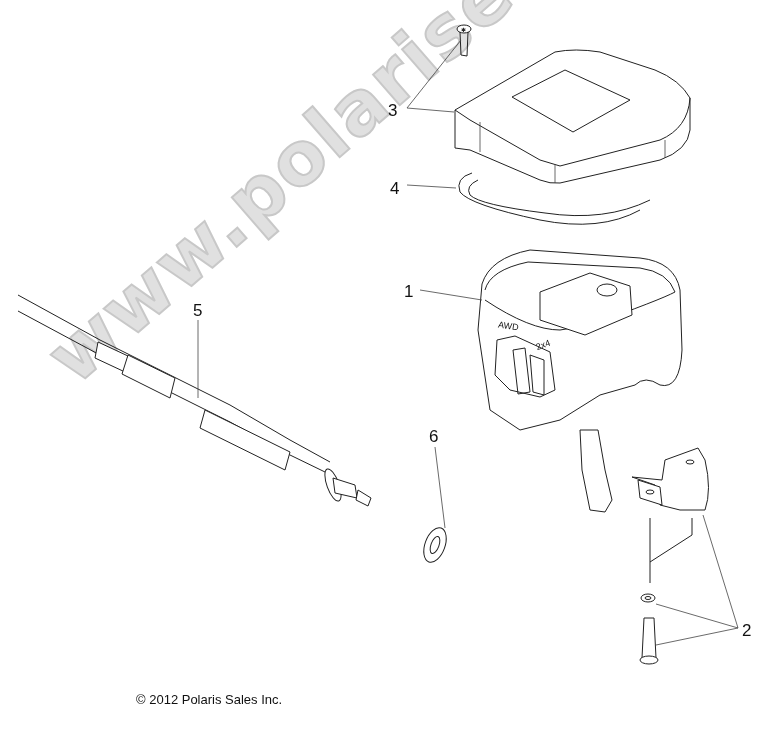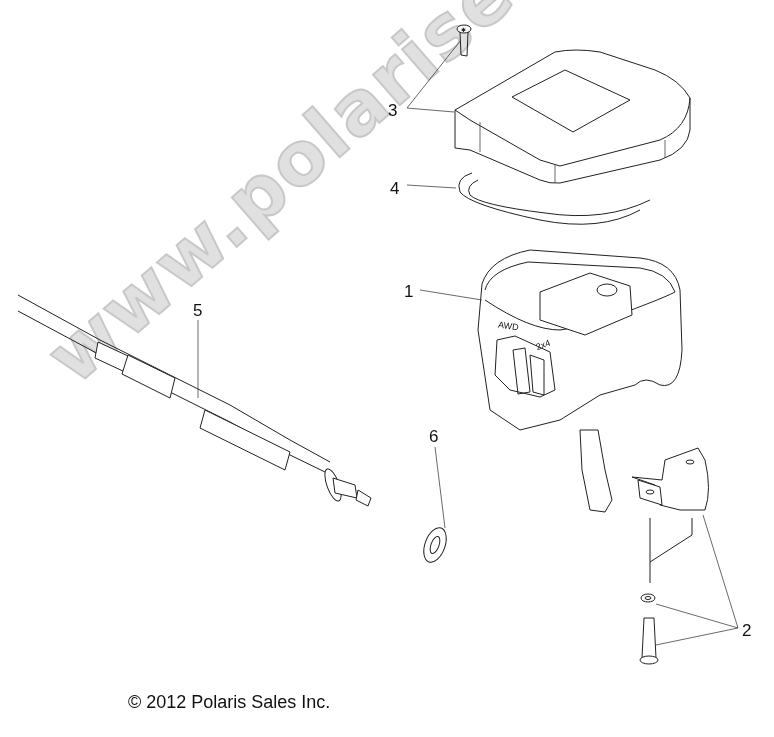--- a/index.html
+++ b/index.html
@@ -1,20 +1,20 @@
 <!DOCTYPE html>
 <html><head>
 <meta charset="utf-8">
 <style>
   html, body { margin:0; padding:0; background:#ffffff; }
   body { width:774px; height:737px; position:relative; overflow:hidden;
          font-family:"Liberation Sans", sans-serif; color:#111; }
   .canvas { position:absolute; left:0; top:0; width:774px; height:737px; }
   .callout { position:absolute; font-size:17px; line-height:17px; color:#111; }
-  .copyright { position:absolute; left:128px; top:692px; font-size:18px; color:#111; }
+  .copyright { position:absolute; left:136px; top:692px; font-size:13px; color:#111; }
   .watermark { position:absolute; left:30px; top:335px; width:900px;
                transform-origin:0 0; transform:rotate(-41deg);
                font-size:74px; font-weight:bold; letter-spacing:2px;
                color:#e0e0e0; -webkit-text-stroke:2px #c8c8c8; white-space:nowrap;
                font-family:"DejaVu Sans", sans-serif; pointer-events:none; }
   svg .ln { fill:none; stroke:#222; stroke-width:1; }
   svg .lt { fill:none; stroke:#444; stroke-width:0.8; }
   svg .wf { fill:#fff; stroke:#222; stroke-width:1; }
 </style>
 </head>

